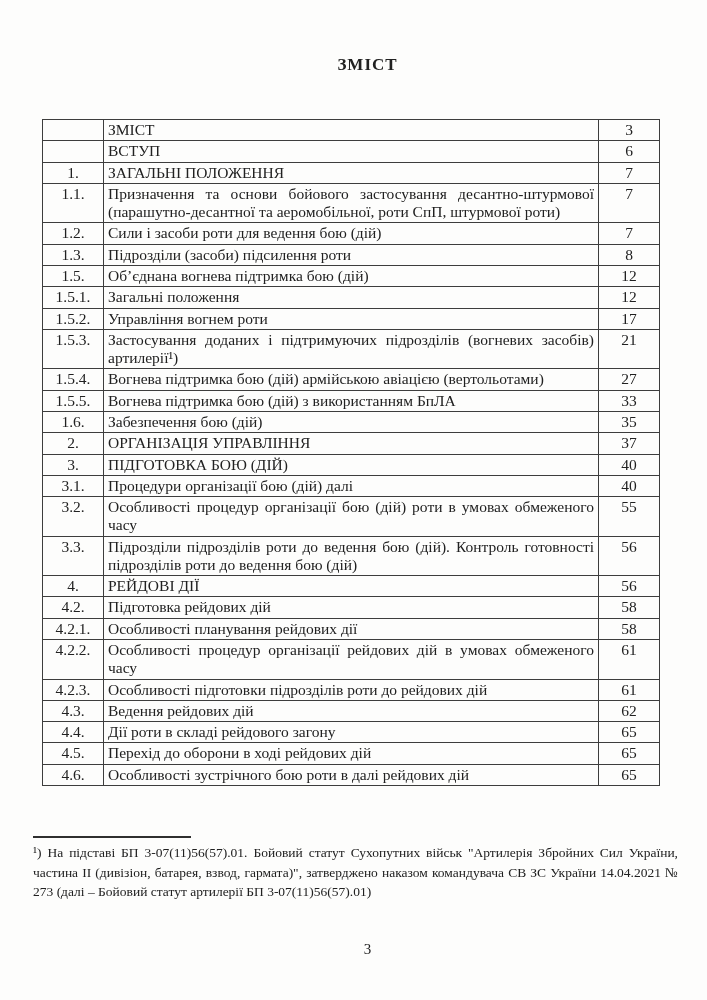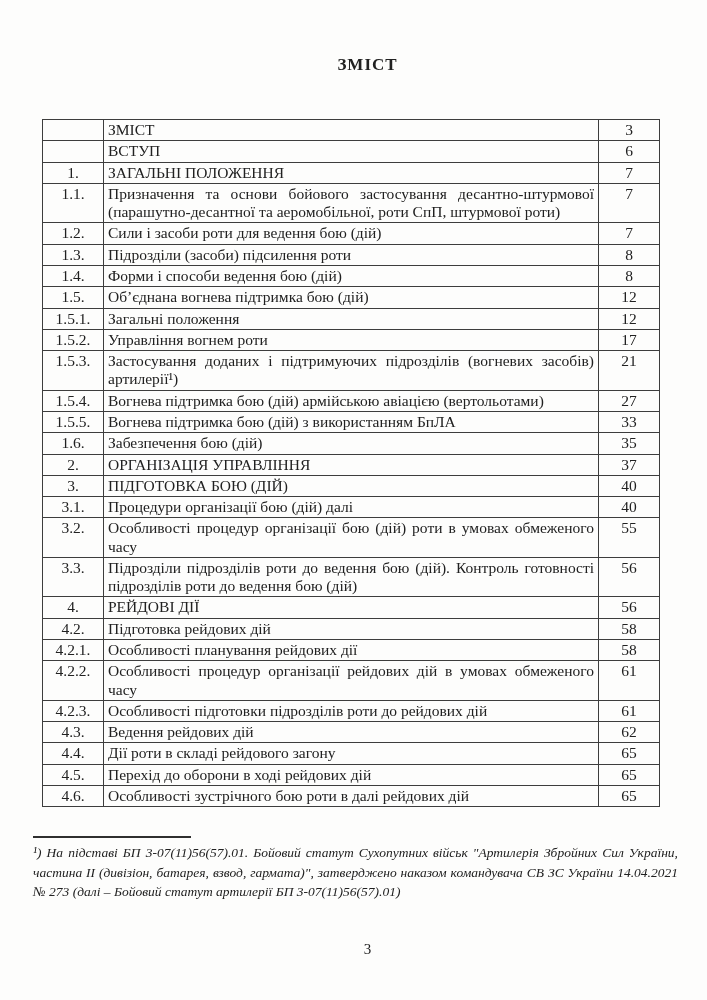--- a/index.html
+++ b/index.html
@@ -66,21 +66,20 @@
     top:836px;
     width:645px;
   }
   .footnote-rule{
     width:158px;
     height:0;
     border-top:2px solid #2f2f2f;
     margin:0 0 5px 0;
   }
   .footnote-text{
-    font-style:italic;
     font-size:13.5px;
     line-height:1.45;
     text-align:justify;
     margin:0;
   }
   .page-number{
     position:absolute;
     top:941px;
     left:0;
     width:100%;
@@ -121,25 +120,20 @@
           <td class="num-cell">1.2.</td>
           <td class="title-cell">Сили і засоби роти для ведення бою (дій)</td>
           <td class="page-cell">7</td>
         </tr>
         <tr>
           <td class="num-cell">1.3.</td>
           <td class="title-cell">Підрозділи (засоби) підсилення роти</td>
           <td class="page-cell">8</td>
         </tr>
         <tr>
-          <td class="num-cell">1.4.</td>
-          <td class="title-cell">Форми і способи ведення бою (дій)</td>
-          <td class="page-cell">8</td>
-        </tr>
-        <tr>
           <td class="num-cell">1.5.</td>
           <td class="title-cell">Об’єднана вогнева підтримка бою (дій)</td>
           <td class="page-cell">12</td>
         </tr>
         <tr>
           <td class="num-cell">1.5.1.</td>
           <td class="title-cell">Загальні положення</td>
           <td class="page-cell">12</td>
         </tr>
         <tr>

